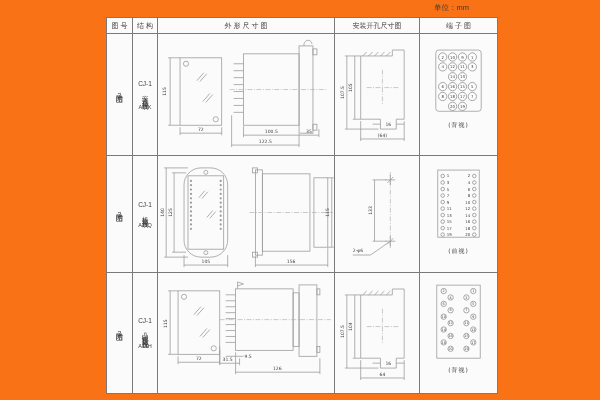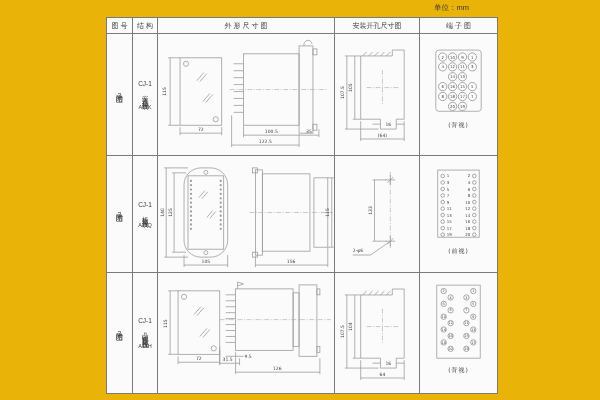--- a/index.html
+++ b/index.html
@@ -1,16 +1,16 @@
 <!DOCTYPE html>
 <html><head>
 <meta charset="utf-8">
 <style>
   html,body{margin:0;padding:0;background:#ededed;}
-  .page{position:relative;width:600px;height:400px;background:#eab308;
+  .page{position:relative;width:600px;height:400px;background:#f97316;
         font-family:"Liberation Sans","DejaVu Sans",sans-serif;color:#3a3a3a;overflow:hidden;}
   .unit{position:absolute;top:3px;left:434px;font-size:7.5px;color:#3a3a3a;}
   .tbl{position:absolute;left:106px;top:17px;display:grid;
        grid-template-columns:26px 25px 177px 85px 78px;
        grid-template-rows:16px 122px 117px 121px;
        border-top:1px solid #7a7a7a;border-left:1px solid #7a7a7a;background:#fbfbfb;}
   .cell{border-right:1px solid #7a7a7a;border-bottom:1px solid #7a7a7a;box-sizing:border-box;
         display:flex;align-items:center;justify-content:center;position:relative;overflow:hidden;}
   .hdr{font-size:7px;white-space:nowrap;}
   .vtext{writing-mode:vertical-rl;text-orientation:upright;font-size:6.5px;letter-spacing:1.5px;line-height:1;}

